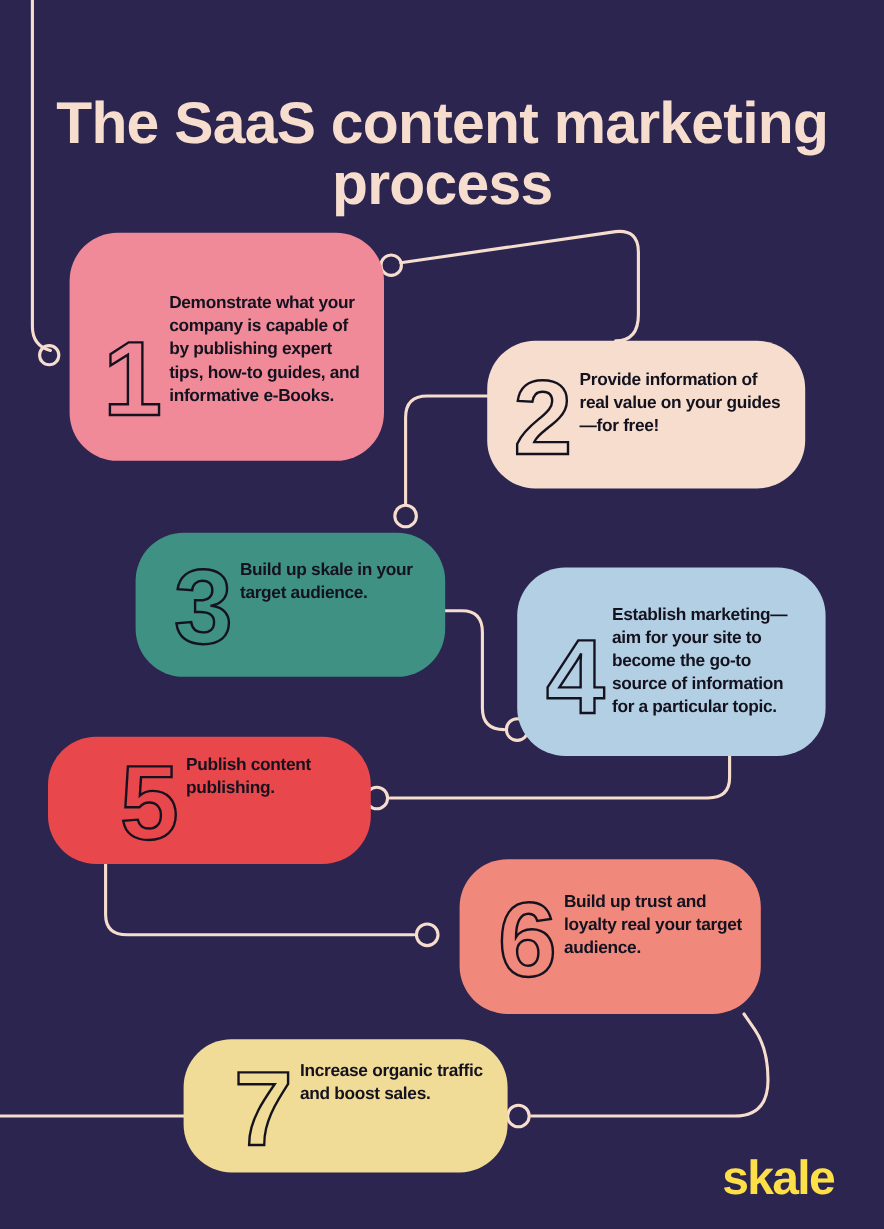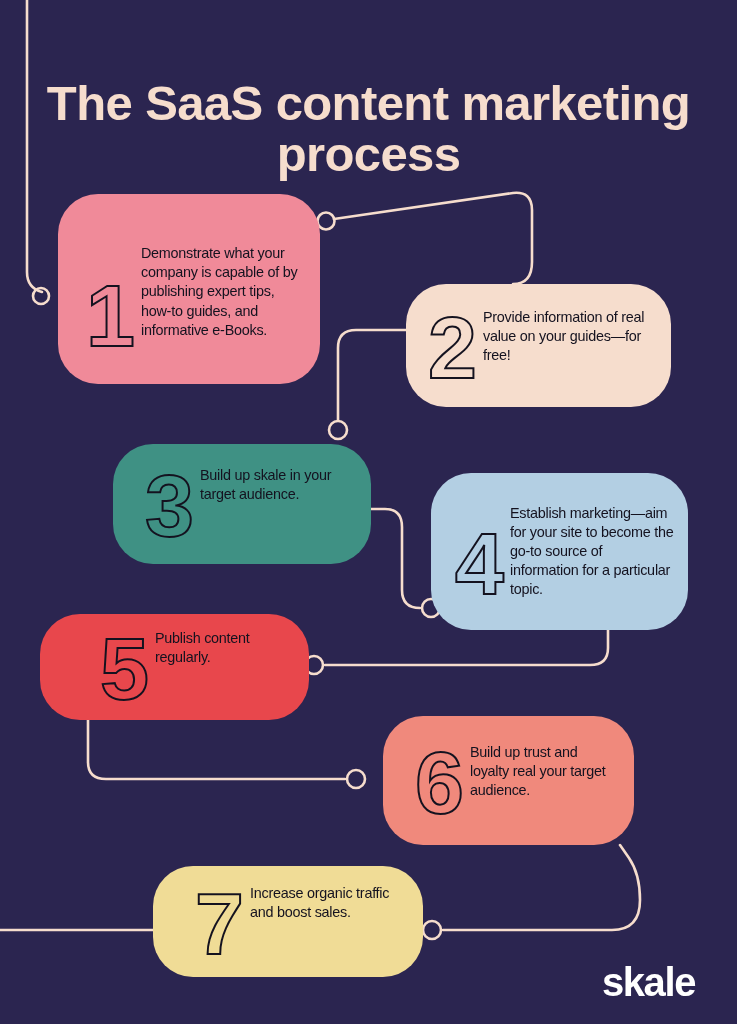--- a/index.html
+++ b/index.html
@@ -70,21 +70,21 @@
     -webkit-text-stroke: 2px #14121f;
     flex: 0 0 auto;
     margin-right: 8px;
     letter-spacing: -2px;
     font-family: "Liberation Sans", sans-serif;
   }
   .body {
     color: #14121f;
     font-size: 14.4px;
     line-height: 1.33;
-    font-weight: 400;
+    font-weight: 700;
     letter-spacing: -0.25px;
     flex: 1 1 auto;
     padding-top: 2px;
   }
   
   #card1 { left: 58px;  top: 194px; width: 262px; height: 190px; background: #f08a99; }
   #card1 .card-inner { align-items: flex-start; padding-top: 18px; }
   #card1 .num { margin-top: 36px; }
   #card2 { left: 406px; top: 284px; width: 265px; height: 123px; background: #f6ddcd; }
   #card3 { left: 113px; top: 444px; width: 258px; height: 120px; background: #3f9184; }
@@ -174,33 +174,33 @@
   <div class="card" id="card4" style="background: rgb(179, 207, 227);">
     <div class="card-inner">
       <span class="num">4</span>
       <span class="body">Establish marketing—aim for your site to become the go-to source of information for a particular topic.</span>
     </div>
   </div>
 
   <div class="card" id="card5" style="background: rgb(232, 71, 76);">
     <div class="card-inner">
       <span class="num">5</span>
-      <span class="body">Publish content regularly.</span>
+      <span class="body">Publish content publishing.</span>
     </div>
   </div>
 
   <div class="card" id="card6" style="background: rgb(240, 137, 124);">
     <div class="card-inner">
       <span class="num">6</span>
       <span class="body">Build up trust and loyalty real your target audience.</span>
     </div>
   </div>
 
   <div class="card" id="card7" style="background: rgb(240, 220, 150);">
     <div class="card-inner">
       <span class="num">7</span>
       <span class="body">Increase organic traffic and boost sales.</span>
     </div>
   </div>
 
-  <div id="logo" style="color: #ffffff;">skale</div>
+  <div id="logo" style="color: #fde047;">skale</div>
 
 </div>
 
 </body></html>

